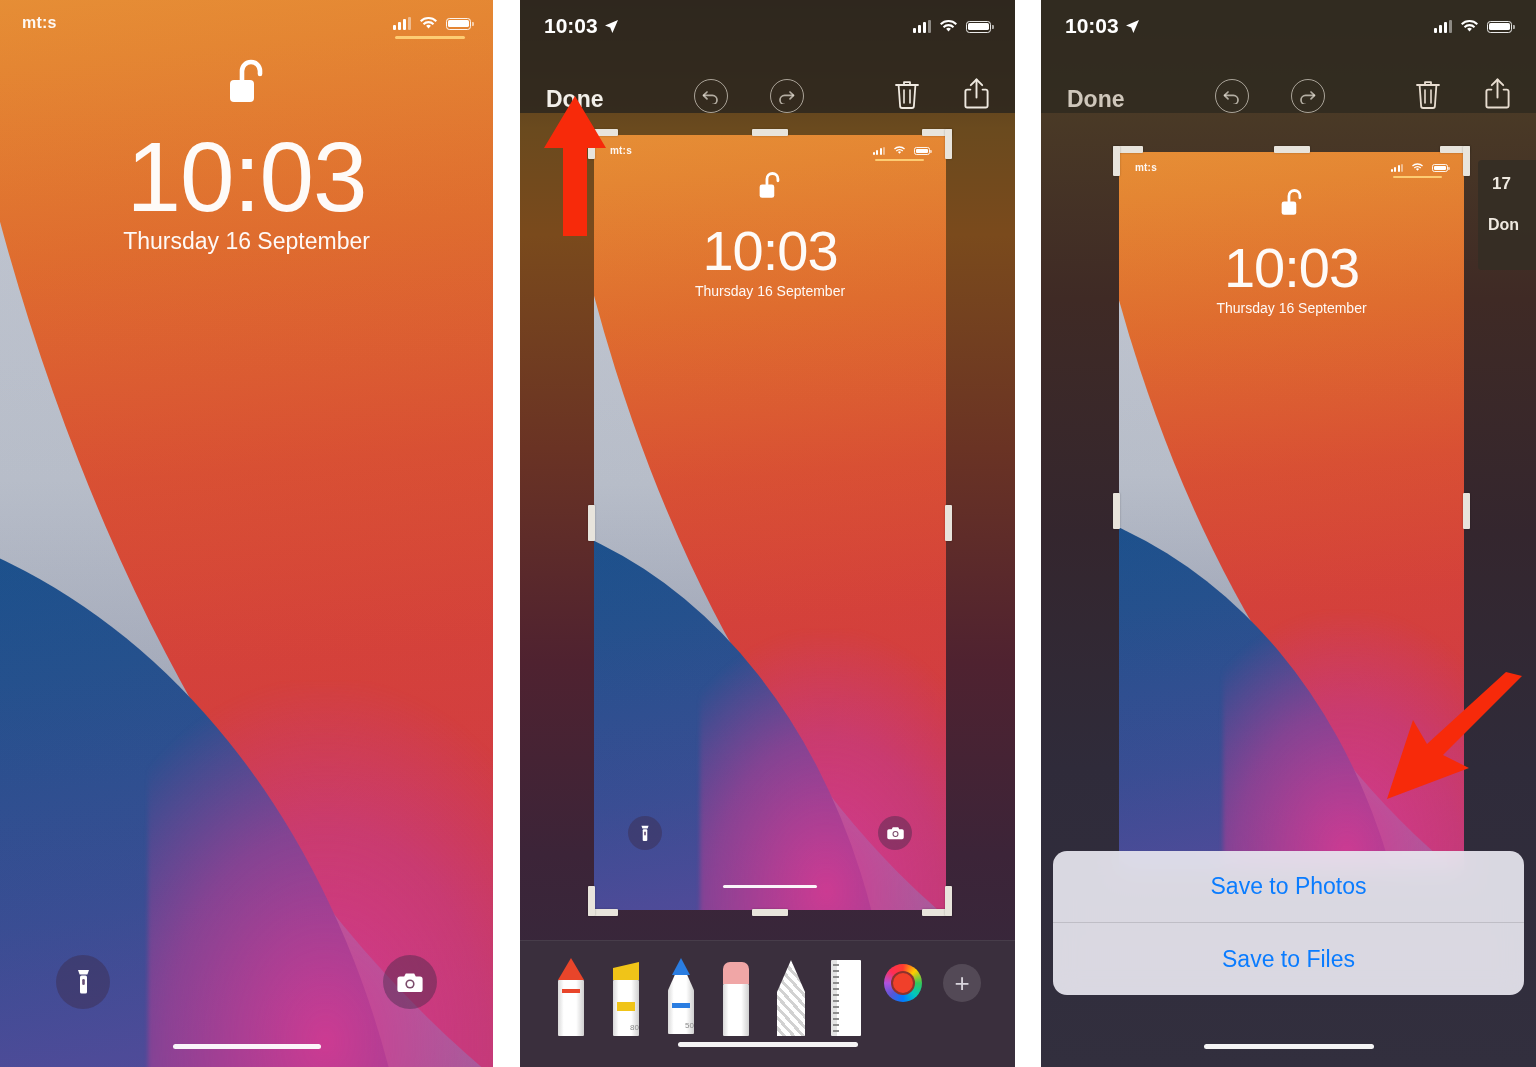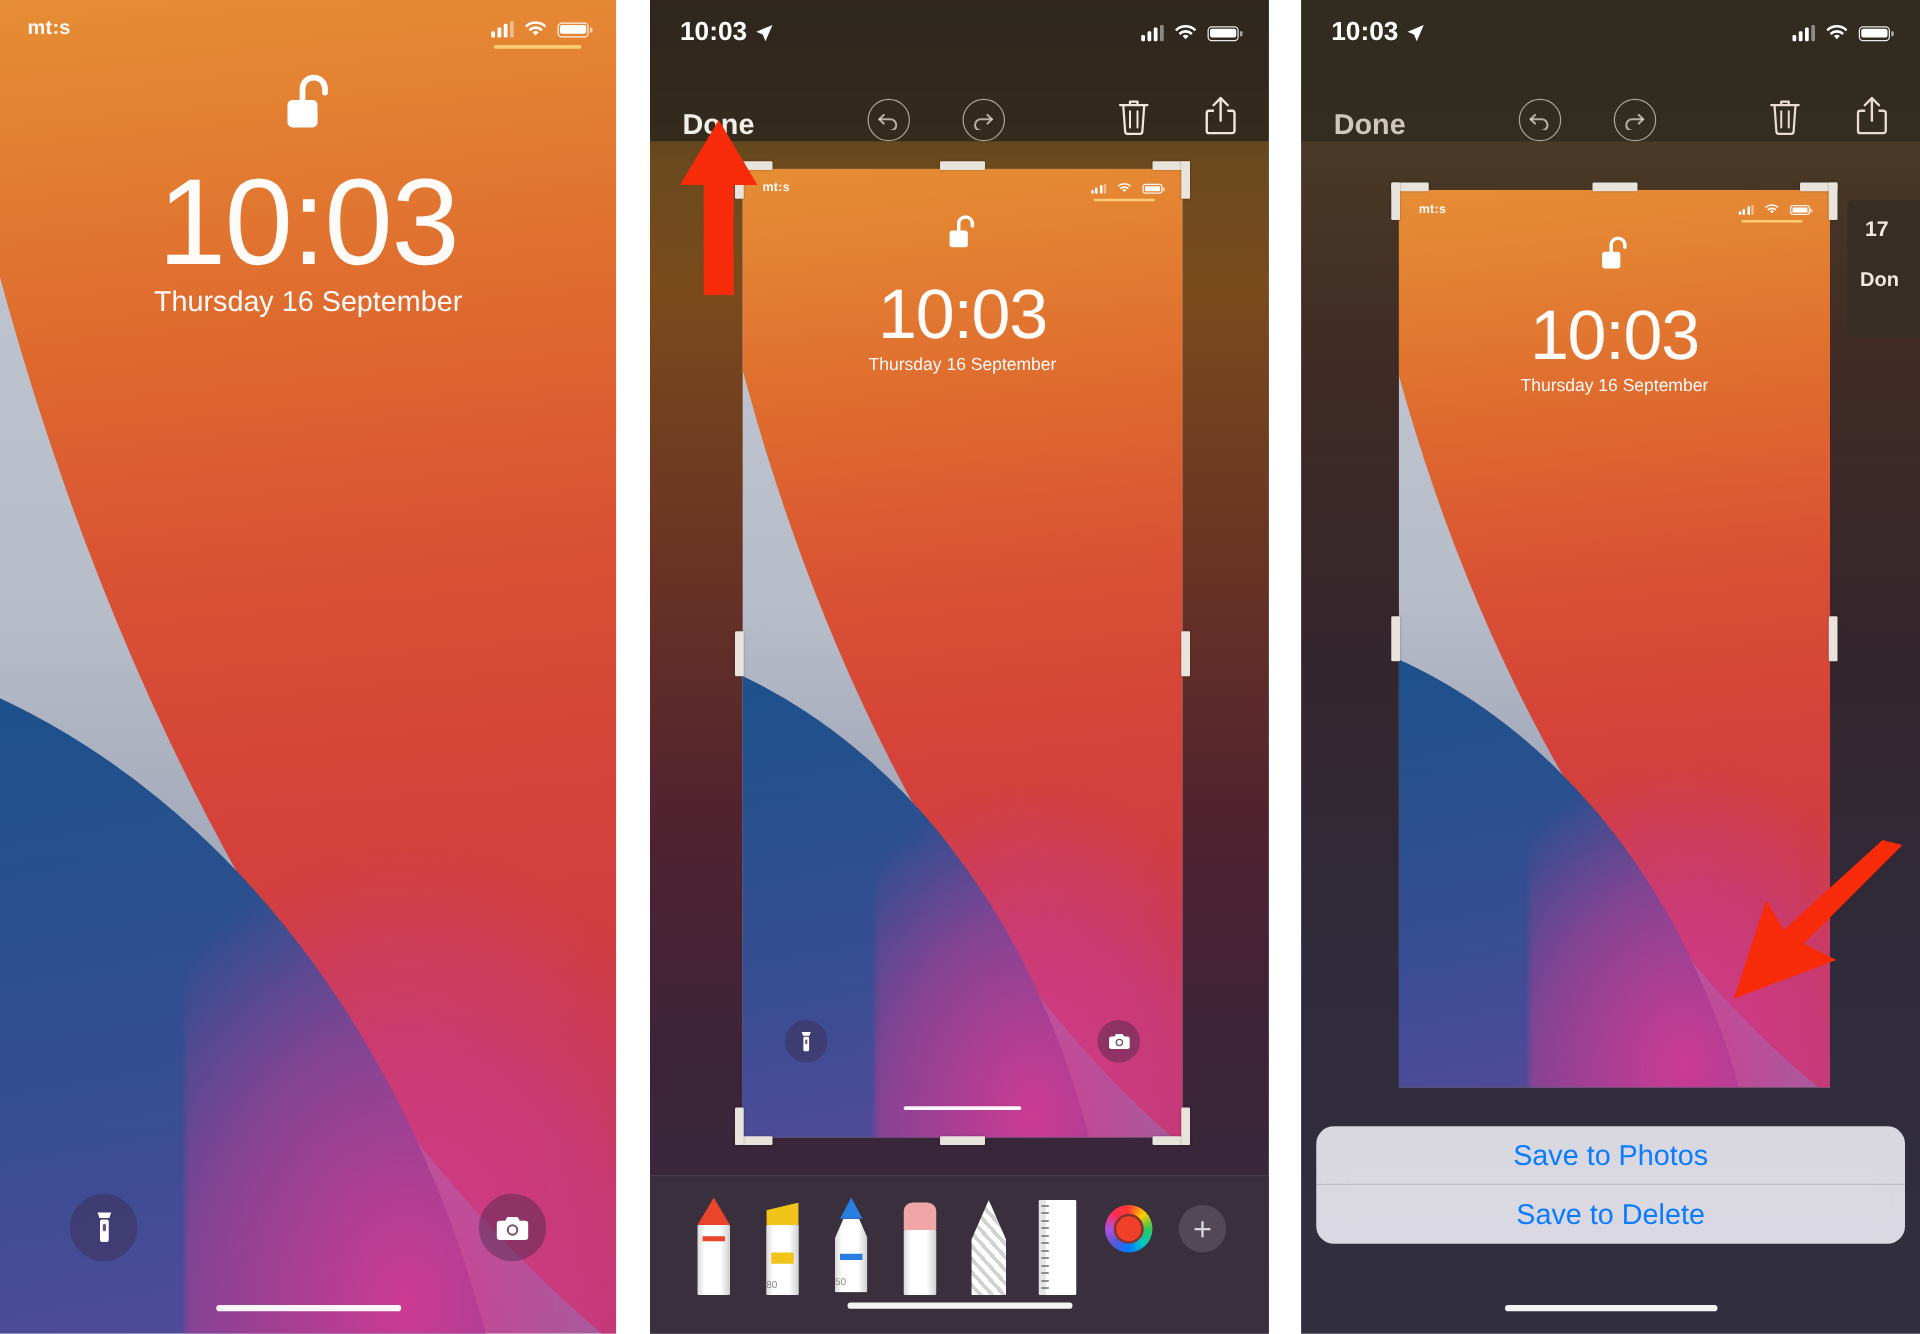--- a/index.html
+++ b/index.html
@@ -162,42 +162,42 @@
     border-top:1px solid rgba(255,255,255,.07); }
   .tools { position:absolute; top:10px; left:0; right:0; height:85px;
     display:flex; align-items:flex-end; justify-content:center; gap:21px;
     padding:0 18px; }
   .pen { width:34px; position:relative; }
   .pen .body { width:26px; margin:0 auto; background:
     linear-gradient(90deg,#d9d9d9 0%,#fff 22%,#fff 70%,#cfcfcf 100%);
     border-radius:1px; }
   .pen .tip { margin:0 auto; }
   .pen .band { position:absolute; left:4px; right:4px; height:4px; }
-  .pen .num { position:absolute; bottom:4px; left:0; right:0; text-align:left;
+  .pen .num { position:absolute; bottom:4px; left:0; right:0; text-align:right;
     font-size:8px; color:#8b8b8b; }
   .palette .colorwheel { width:38px; height:38px; border-radius:50%;
     background:conic-gradient(#ff3b30,#ffcc00,#34c759,#00c7be,#007aff,
       #5856d6,#af52de,#ff2d55,#ff3b30);
     display:flex; align-items:center; justify-content:center;
     align-self:center; margin-bottom:22px; }
   .palette .colorwheel .inner { width:24px; height:24px; border-radius:50%;
     background:#f0402a; border:2px solid rgba(40,35,45,.5); }
   .palette .plusbtn { width:38px; height:38px; border-radius:50%;
     background:rgba(255,255,255,.13); color:#d8d4dc; font-size:26px;
     display:flex; align-items:center; justify-content:center;
     align-self:center; margin-bottom:22px; line-height:1; }
   .palette .pal-home { position:absolute; left:50%; transform:translateX(-50%);
     bottom:20px; width:180px; height:5px; border-radius:3px;
     background:rgba(255,255,255,.95); }
 
   
   .sheet { position:absolute; left:12px; right:12px; bottom:72px; }
   .sheet-group { background:rgba(232,231,240,.92); border-radius:14px;
     overflow:hidden; backdrop-filter:blur(12px); }
-  .sheet-item { height:47px; display:flex; align-items:center;
+  .sheet-item { height:72px; display:flex; align-items:center;
     justify-content:center; font-size:23px; color:#0a7cff;
     border-bottom:1px solid rgba(60,60,67,.17); }
   .sheet-item:last-child { border-bottom:none; }
   .sheet-item.destructive { color:#ff3b30; }
   .sheet-cancel { margin-top:9px; height:70px; background:#fff;
     border-radius:14px; display:flex; align-items:center;
     justify-content:center; font-size:23px; font-weight:700; color:#0a7cff; }
   #panel3 .sheet-home { position:absolute; left:50%; transform:translateX(-50%);
     bottom:18px; width:170px; height:5px; border-radius:3px;
     background:rgba(255,255,255,.95); }
@@ -565,21 +565,21 @@
       <span class="handle h-edge-h" style="left:calc(50% - 18px);top:-6px;"></span>
       <span class="handle h-corner-h" style="right:-6px;top:-6px;"></span>
       <span class="handle h-corner-v" style="right:-6px;top:-6px;"></span>
       <span class="handle h-edge-v" style="left:-6px;top:calc(50% - 18px);"></span>
       <span class="handle h-edge-v" style="right:-6px;top:calc(50% - 18px);"></span>
     </div>
 
     <div class="sheet">
       <div class="sheet-group">
         <div class="sheet-item">Save to Photos</div>
-        <div class="sheet-item">Save to Delete</div>
+        <div class="sheet-item">Save to Files</div>
       </div>
     </div>
     <div class="sheet-home"></div>
   </div>
 
   <svg class="arrow" id="arrow-up" viewBox="0 0 70 140">
     <path d="M35 0 L66 52 L47 52 L47 140 L23 140 L23 52 L4 52 Z" fill="#f72a0a"></path>
   </svg>
   <svg class="arrow" id="arrow-diag" viewBox="0 0 140 130">
     <path d="M137 4 L58 83 L84 96 L2 127 L28 48 L42 72 L121 0 Z" fill="#f72a0a"></path>

